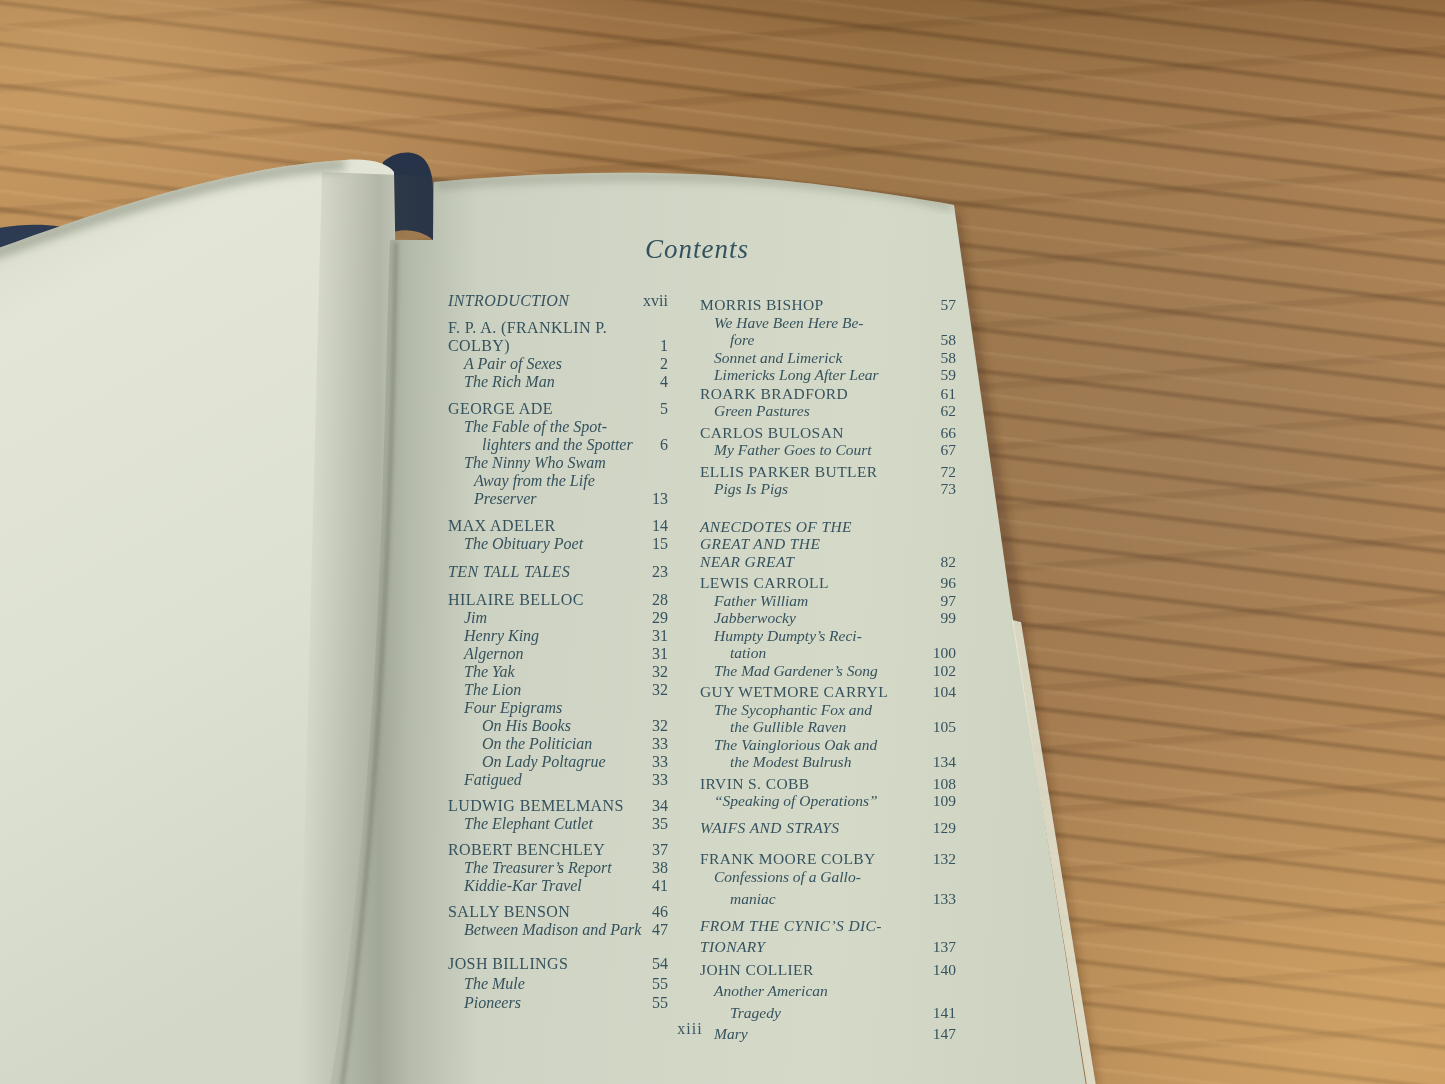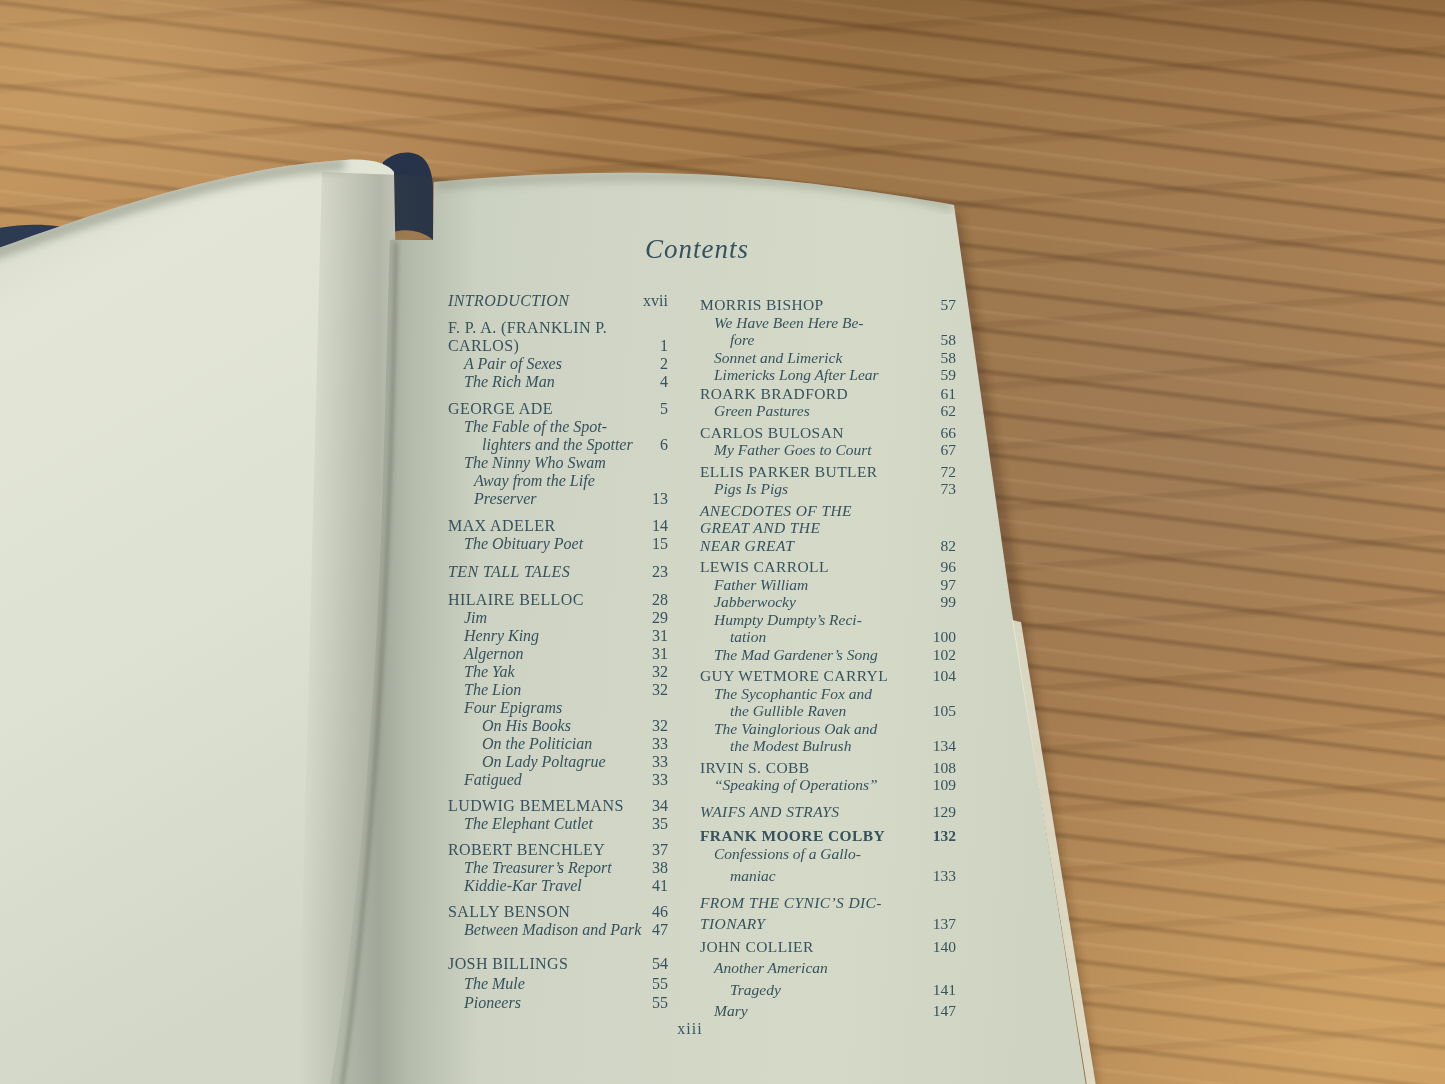--- a/index.html
+++ b/index.html
@@ -108,21 +108,21 @@
 <div class="toc-title">Contents</div>
 <div id="colL" class="col col-left">
     <div class="toc-line st-s">
       <span class="tt" style="padding-left: 0px;">INTRODUCTION</span>
       <span class="pg">xvii</span>
     </div>
     <div class="toc-line st-a" style="margin-top: 9px;">
       <span class="tt" style="padding-left: 0px;">F. P. A. (FRANKLIN P.</span>
     </div>
     <div class="toc-line st-a">
-      <span class="tt" style="padding-left: 0px;">CARLOS)</span>
+      <span class="tt" style="padding-left: 0px;">COLBY)</span>
       <span class="pg">1</span>
     </div>
     <div class="toc-line st-w">
       <span class="tt" style="padding-left: 16px;">A Pair of Sexes</span>
       <span class="pg">2</span>
     </div>
     <div class="toc-line st-w">
       <span class="tt" style="padding-left: 16px;">The Rich Man</span>
       <span class="pg">4</span>
     </div>
@@ -280,21 +280,21 @@
       <span class="pg">67</span>
     </div>
     <div class="toc-line st-a" style="margin-top: 4px;">
       <span class="tt" style="padding-left: 0px;">ELLIS PARKER BUTLER</span>
       <span class="pg">72</span>
     </div>
     <div class="toc-line st-w">
       <span class="tt" style="padding-left: 14px;">Pigs Is Pigs</span>
       <span class="pg">73</span>
     </div>
-    <div class="toc-line st-s" style="margin-top: 4px; align-items: flex-end;">
+    <div class="toc-line st-s" style="margin-top: 20px; align-items: flex-end;">
       <span class="tt" style="padding-left: 0px;">ANECDOTES OF THE</span>
     </div>
     <div class="toc-line st-s">
       <span class="tt" style="padding-left: 0px;">GREAT AND THE</span>
     </div>
     <div class="toc-line st-s">
       <span class="tt" style="padding-left: 0px;">NEAR GREAT</span>
       <span class="pg">82</span>
     </div>
     <div class="toc-line st-a" style="margin-top: 4px;">
@@ -343,21 +343,21 @@
       <span class="pg">108</span>
     </div>
     <div class="toc-line st-w">
       <span class="tt" style="padding-left: 14px;">“Speaking of Operations”</span>
       <span class="pg">109</span>
     </div>
     <div class="toc-line st-s" style="margin-top: 9px;">
       <span class="tt" style="padding-left: 0px;">WAIFS AND STRAYS</span>
       <span class="pg">129</span>
     </div>
-    <div class="toc-line st-a" style="margin-top: 7px; font-weight: bold;">
+    <div class="toc-line st-a" style="margin-top: 14px;">
       <span class="tt" style="padding-left: 0px;">FRANK MOORE COLBY</span>
       <span class="pg">132</span>
     </div>
     <div class="toc-line st-w">
       <span class="tt" style="padding-left: 14px;">Confessions of a Gallo-</span>
     </div>
     <div class="toc-line st-w" style="margin-top: 5px;">
       <span class="tt" style="padding-left: 30px;">maniac</span>
       <span class="pg">133</span>
     </div>

